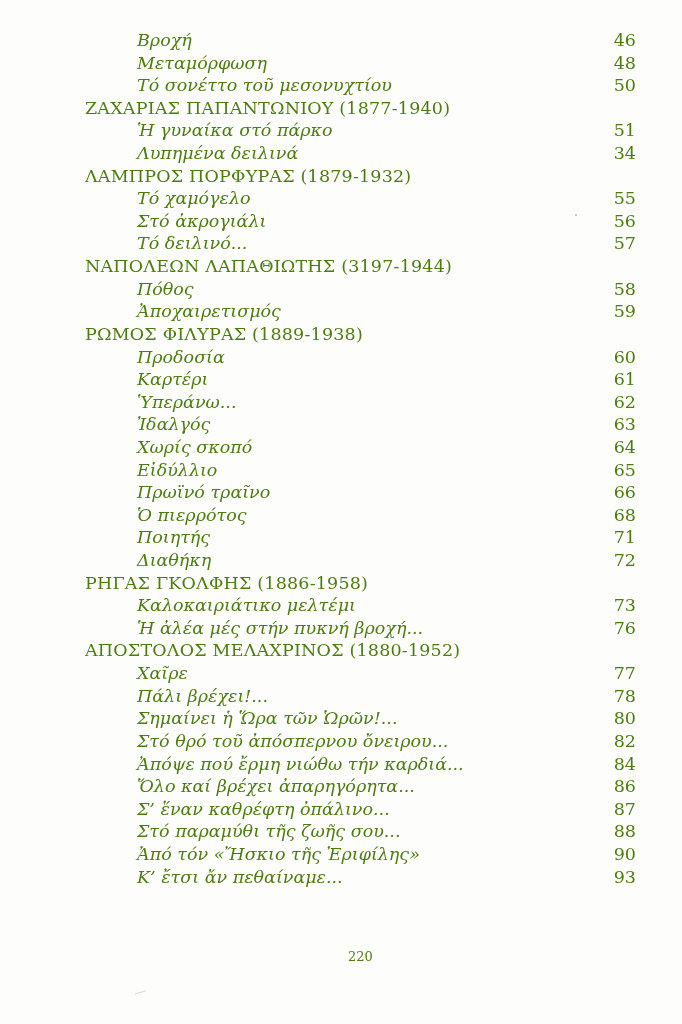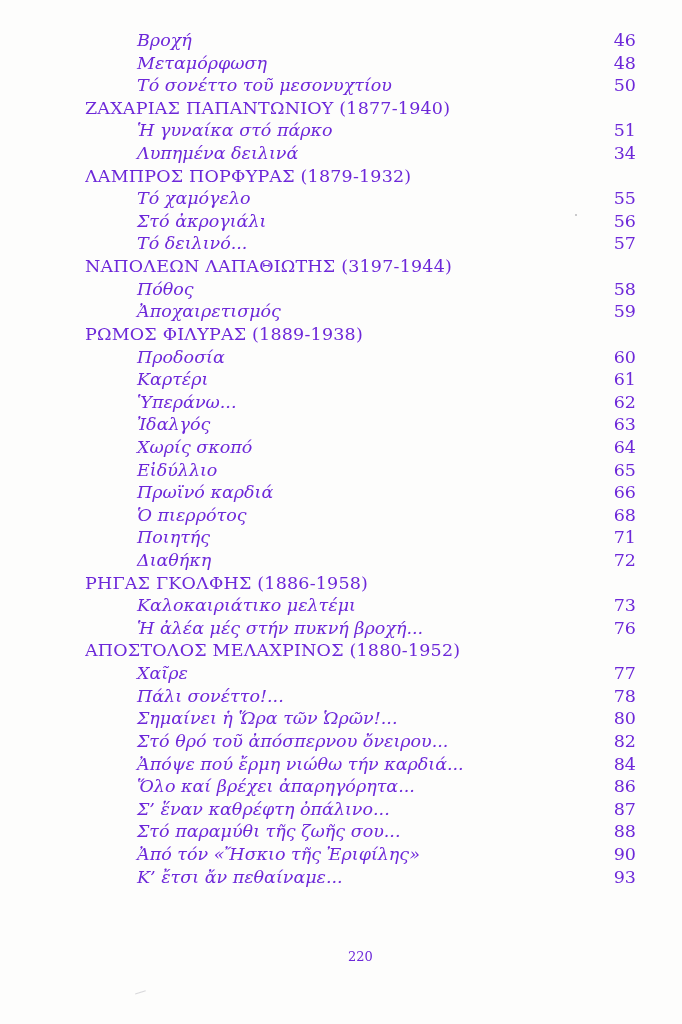--- a/index.html
+++ b/index.html
@@ -71,21 +71,21 @@
     top: 214px;
     width: 2px;
     height: 2px;
     border-radius: 50%;
     background: #b9b9bd;
   }
 </style>
 </head>
 <body>
 
-<div class="book-page" style="background: rgb(253, 253, 252); color: #6d28d9;">
+<div class="book-page" style="background: rgb(253, 253, 252); color: #4d7c0f;">
   <main class="toc" id="toc">
       <div class="row poem">
         <span class="title">Βροχή</span>
         <span class="pageno">46</span>
       </div>
       <div class="row poem">
         <span class="title">Μεταμόρφωση</span>
         <span class="pageno">48</span>
       </div>
       <div class="row poem">
@@ -150,21 +150,21 @@
       </div>
       <div class="row poem">
         <span class="title">Χωρίς σκοπό</span>
         <span class="pageno">64</span>
       </div>
       <div class="row poem">
         <span class="title">Εἰδύλλιο</span>
         <span class="pageno">65</span>
       </div>
       <div class="row poem">
-        <span class="title">Πρωϊνό καρδιά</span>
+        <span class="title">Πρωϊνό τραῖνο</span>
         <span class="pageno">66</span>
       </div>
       <div class="row poem">
         <span class="title">Ὁ πιερρότος</span>
         <span class="pageno">68</span>
       </div>
       <div class="row poem">
         <span class="title">Ποιητής</span>
         <span class="pageno">71</span>
       </div>
@@ -184,21 +184,21 @@
         <span class="pageno">76</span>
       </div>
       <div class="row author">
         <span class="title">ΑΠΟΣΤΟΛΟΣ ΜΕΛΑΧΡΙΝΟΣ (1880-1952)</span>
       </div>
       <div class="row poem">
         <span class="title">Χαῖρε</span>
         <span class="pageno">77</span>
       </div>
       <div class="row poem">
-        <span class="title">Πάλι σονέττο!...</span>
+        <span class="title">Πάλι βρέχει!...</span>
         <span class="pageno">78</span>
       </div>
       <div class="row poem">
         <span class="title">Σημαίνει ἡ Ὥρα τῶν Ὡρῶν!...</span>
         <span class="pageno">80</span>
       </div>
       <div class="row poem">
         <span class="title">Στό θρό τοῦ ἀπόσπερνου ὄνειρου...</span>
         <span class="pageno">82</span>
       </div>

